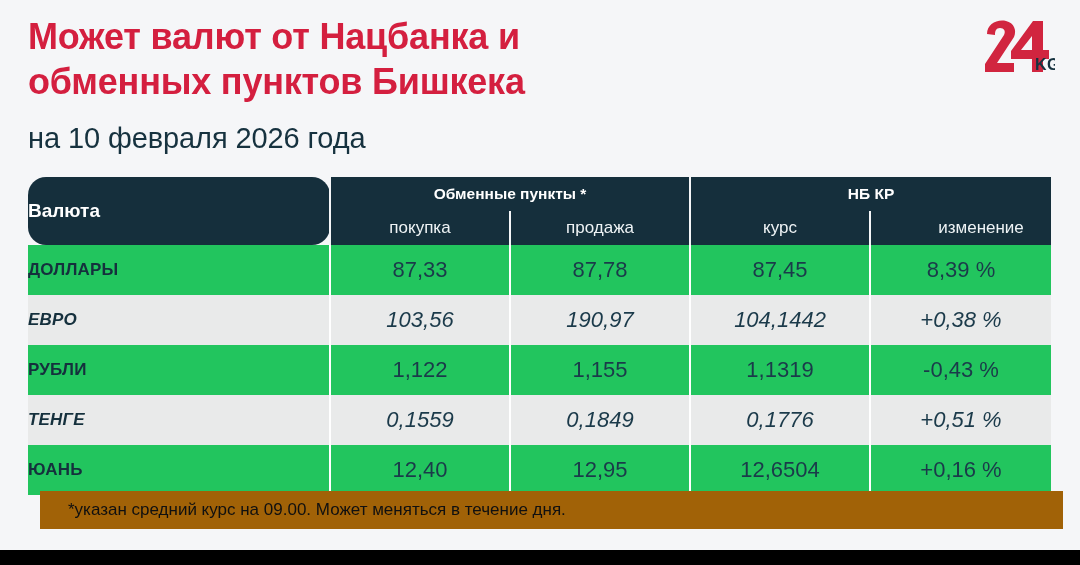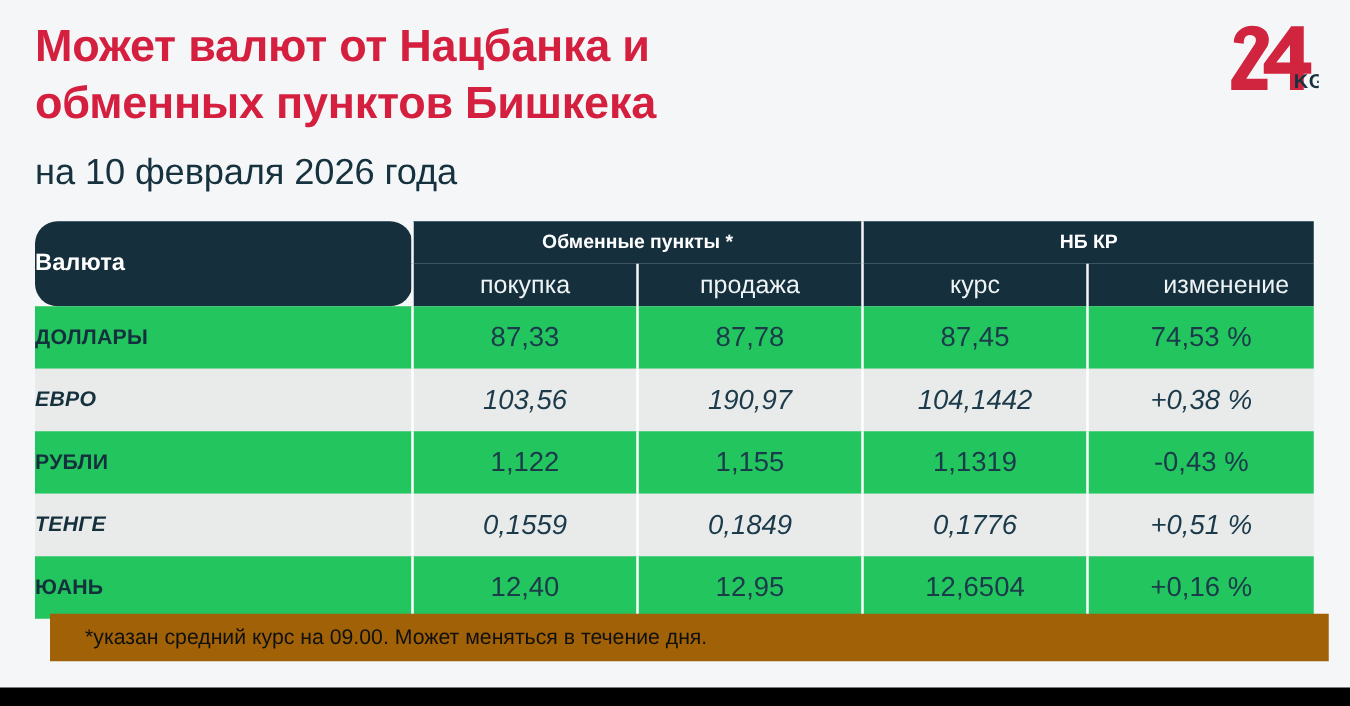--- a/index.html
+++ b/index.html
@@ -99,21 +99,21 @@
     padding-left: 20px;
     border-right: 2px solid #f5f6f8;
     border-radius: 18px;
   }
 
   .subhdr-cell {
     background: #152f3c;
     color: #eef3f5;
     text-align: center;
     font-weight: normal;
-    font-size: 20px;
+    font-size: 17px;
     height: 34px;
     border-right: 2px solid #f5f6f8;
   }
   .subhdr-cell.last { border-right: none; padding-left: 40px; }
 
   
   .rates tbody tr { height: 50px; }
 
   .rates tbody tr.odd  td { background: #22c55e; }
   .rates tbody tr.even td { background: #e9eaea; font-style: italic; }
@@ -207,21 +207,21 @@
           <th class="subhdr-cell">курс</th>
           <th class="subhdr-cell last">изменение</th>
         </tr>
       </thead>
       <tbody>
         <tr class="odd">
           <td class="cur-name">ДОЛЛАРЫ</td>
           <td class="num">87,33</td>
           <td class="num">87,78</td>
           <td class="num">87,45</td>
-          <td class="num last">74,53 %</td>
+          <td class="num last">8,39 %</td>
         </tr>
         <tr class="even">
           <td class="cur-name">ЕВРО</td>
           <td class="num">103,56</td>
           <td class="num">190,97</td>
           <td class="num">104,1442</td>
           <td class="num last">+0,38 %</td>
         </tr>
         <tr class="odd">
           <td class="cur-name">РУБЛИ</td>

